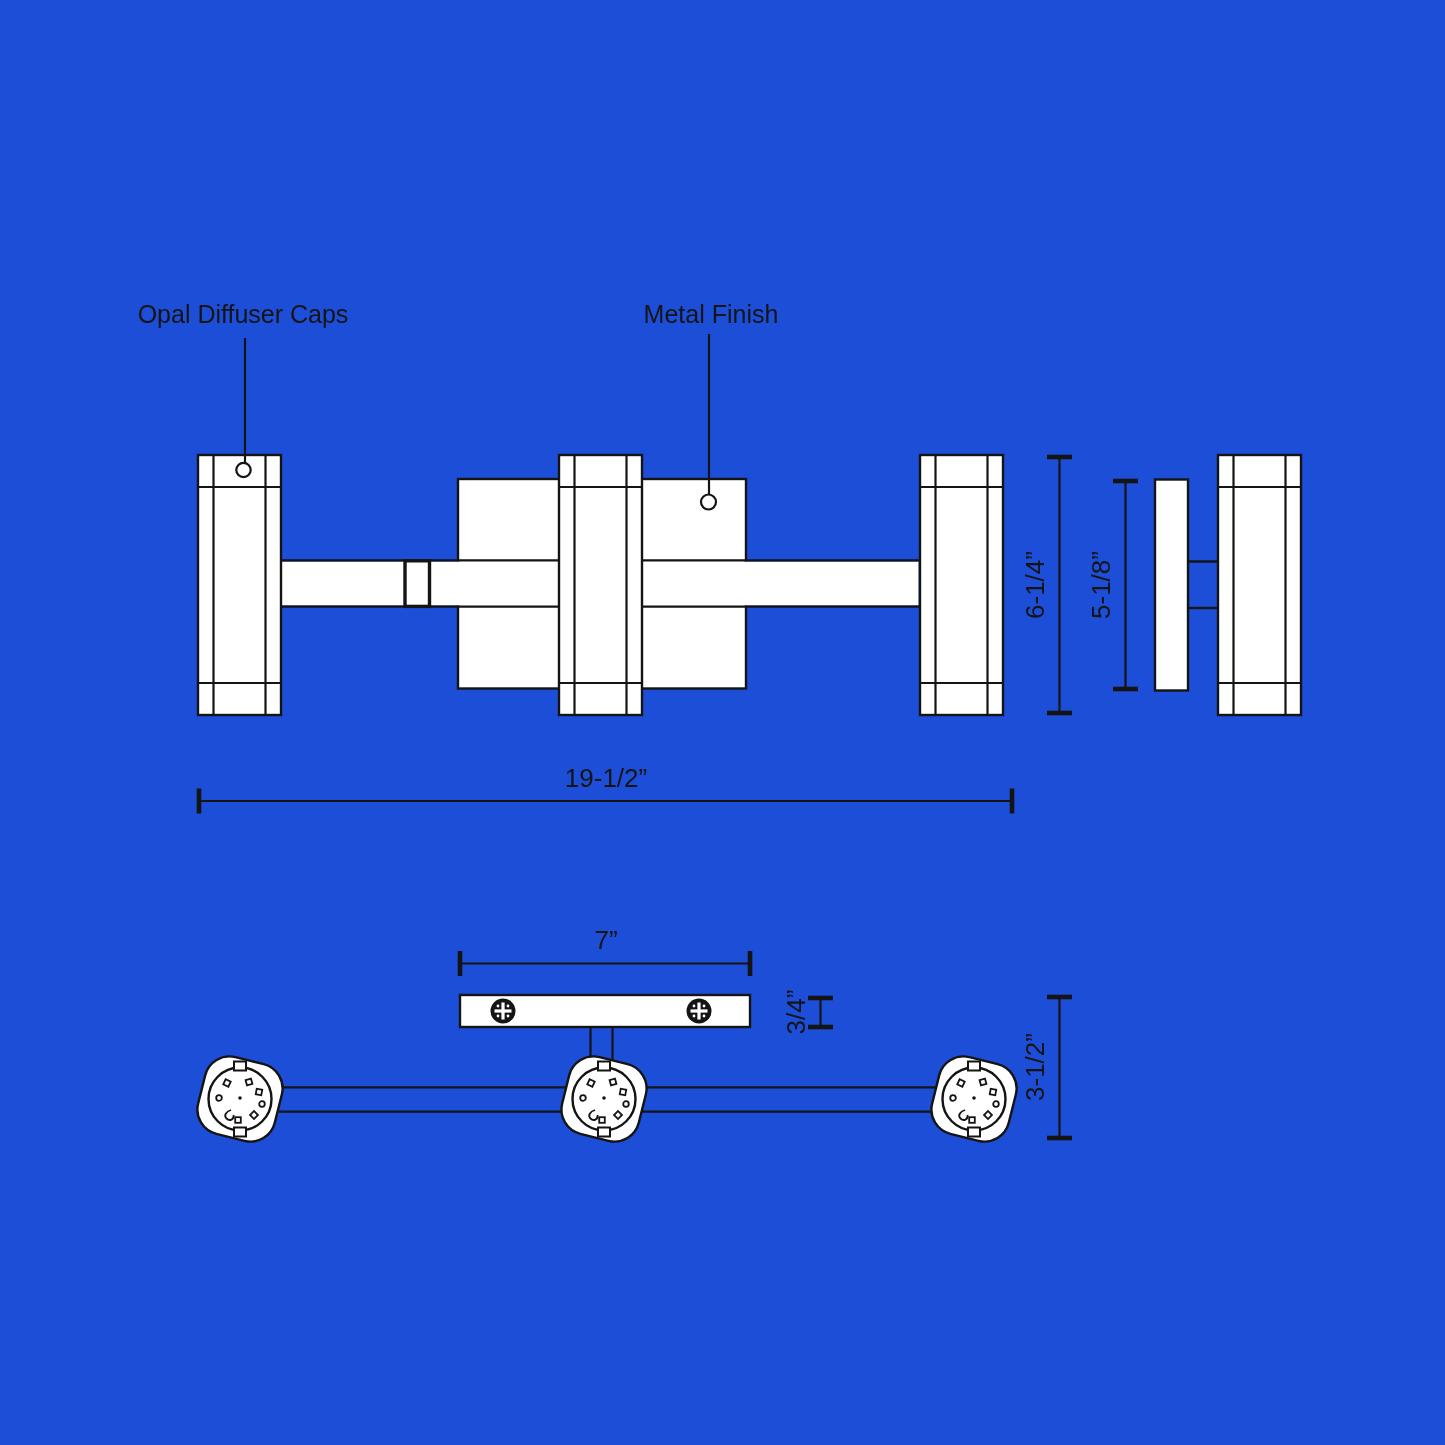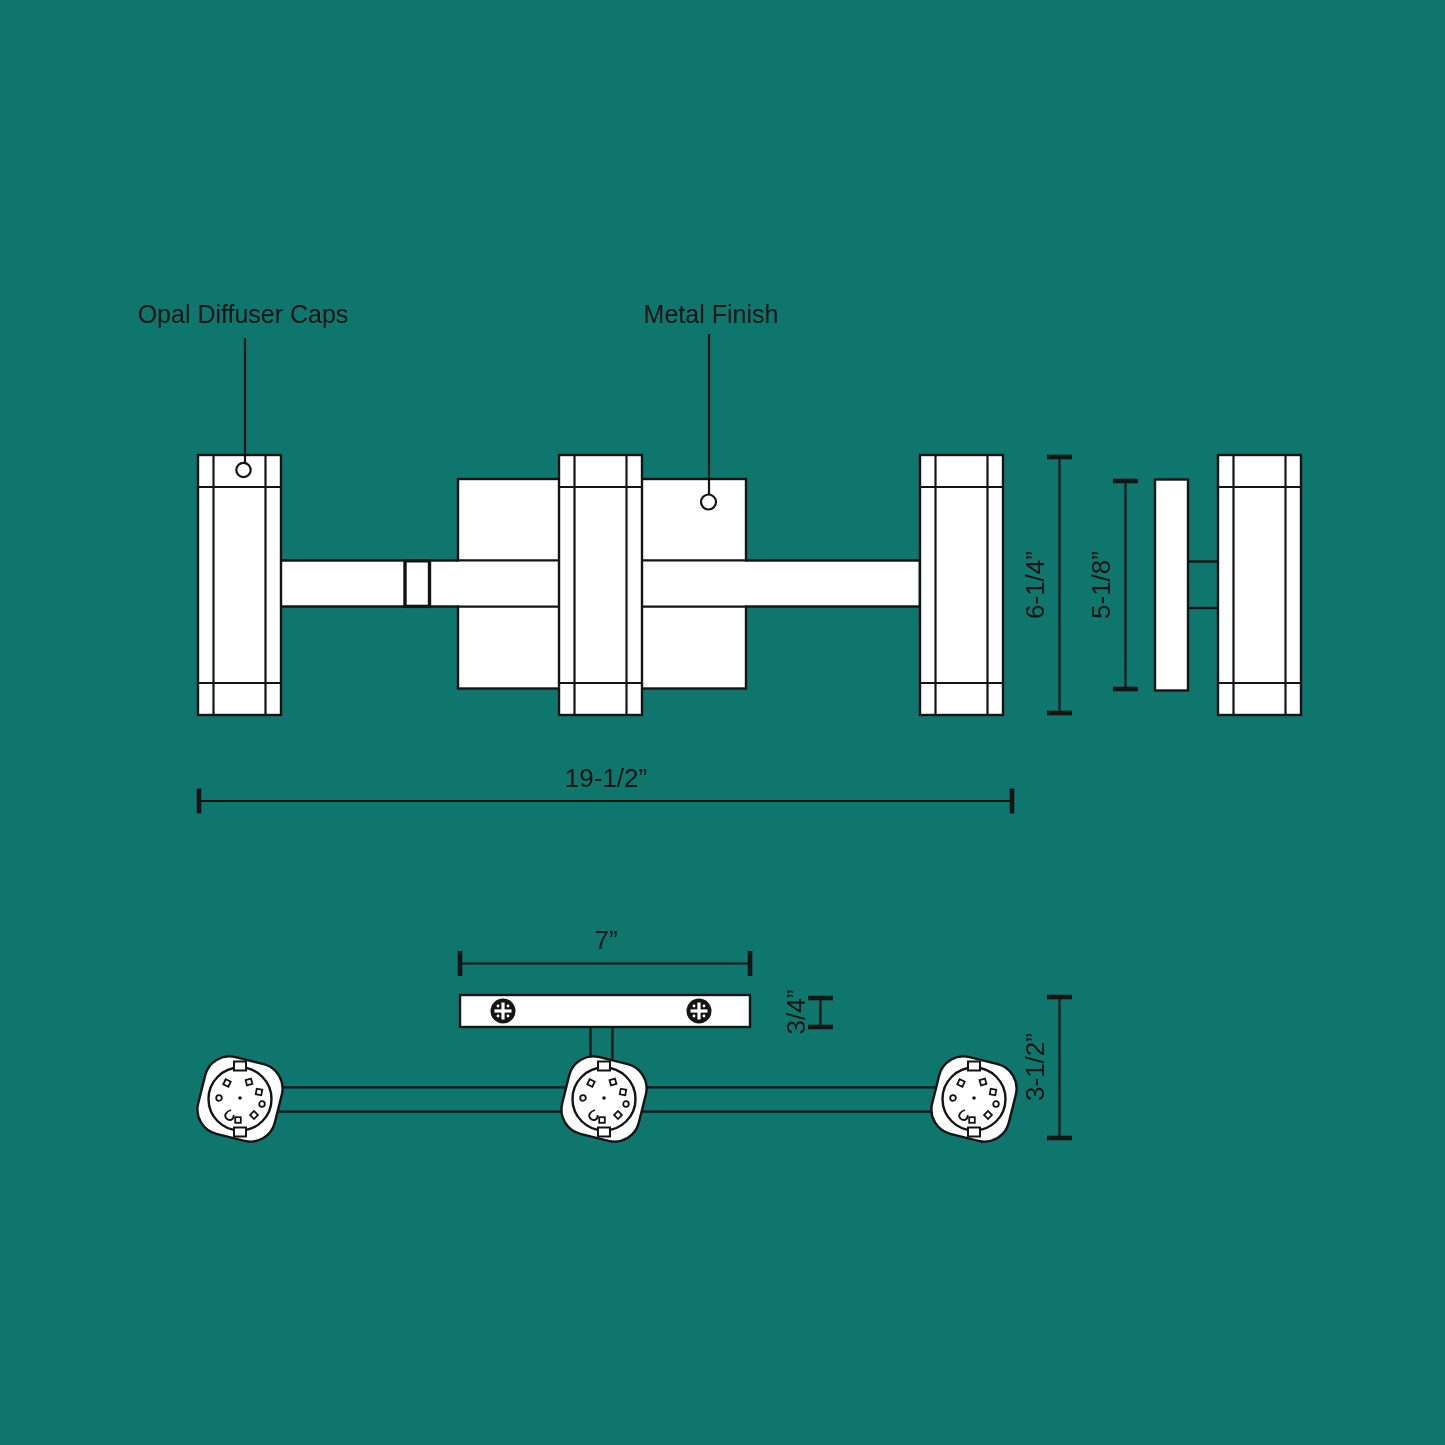--- a/index.html
+++ b/index.html
@@ -1,16 +1,16 @@
 <!DOCTYPE html>
 <html><head>
 <meta charset="utf-8">
 <style>
   html,body{margin:0;padding:0;background:#ffffff;}
-  #canvas{position:relative;width:1445px;height:1445px;background:#0f766e;overflow:hidden;}
+  #canvas{position:relative;width:1445px;height:1445px;background:#1d4ed8;overflow:hidden;}
   svg{position:absolute;left:0;top:0;}
   .t{font-family:"Liberation Sans","DejaVu Sans",sans-serif;font-size:26px;fill:#141414;}
   .tl{font-family:"Liberation Sans","DejaVu Sans",sans-serif;font-size:25px;fill:#141414;}
   .ln{stroke:#141414;fill:none;stroke-width:2.4;}
   .thin{stroke:#141414;fill:none;stroke-width:2.2;}
   .dim{stroke:#141414;fill:none;stroke-width:2.2;}
   .tick{stroke:#141414;fill:none;stroke-width:4.6;}
   .wf{fill:#ffffff;}
   .bold{stroke:#141414;stroke-width:3.4;}
   .orn{stroke:#141414;stroke-width:1.8;fill:#ffffff;}

